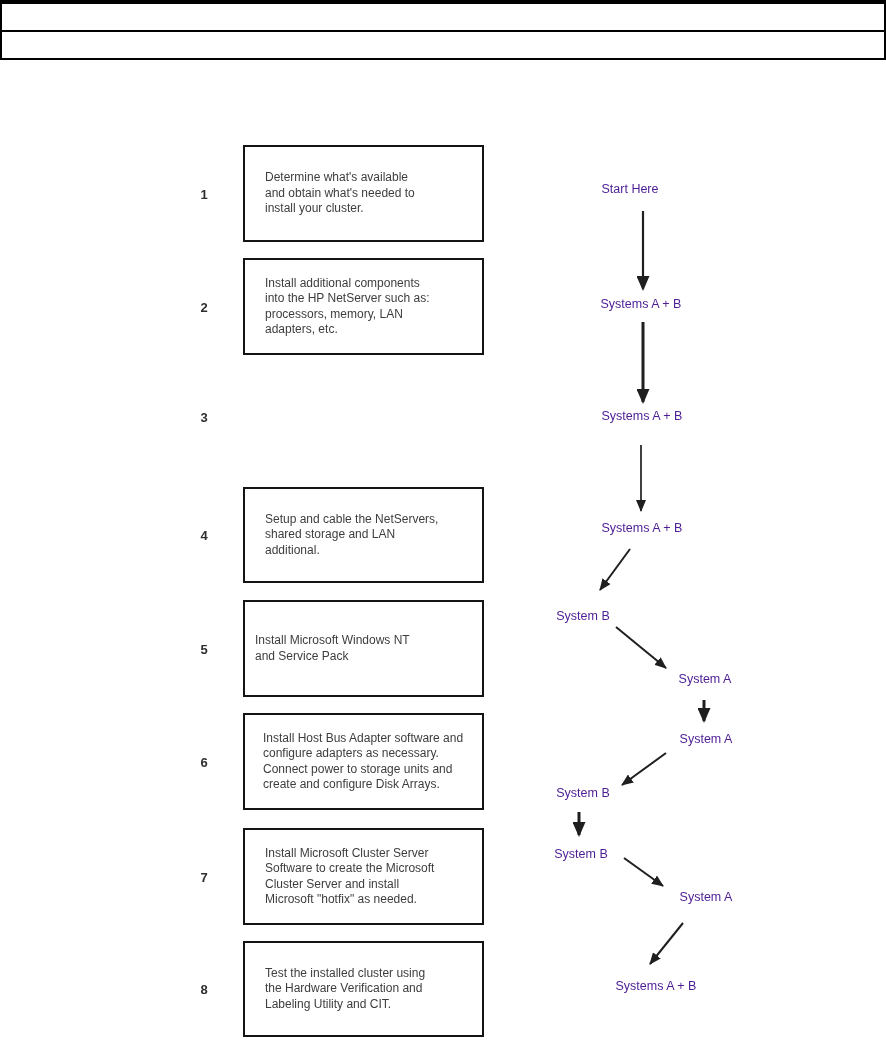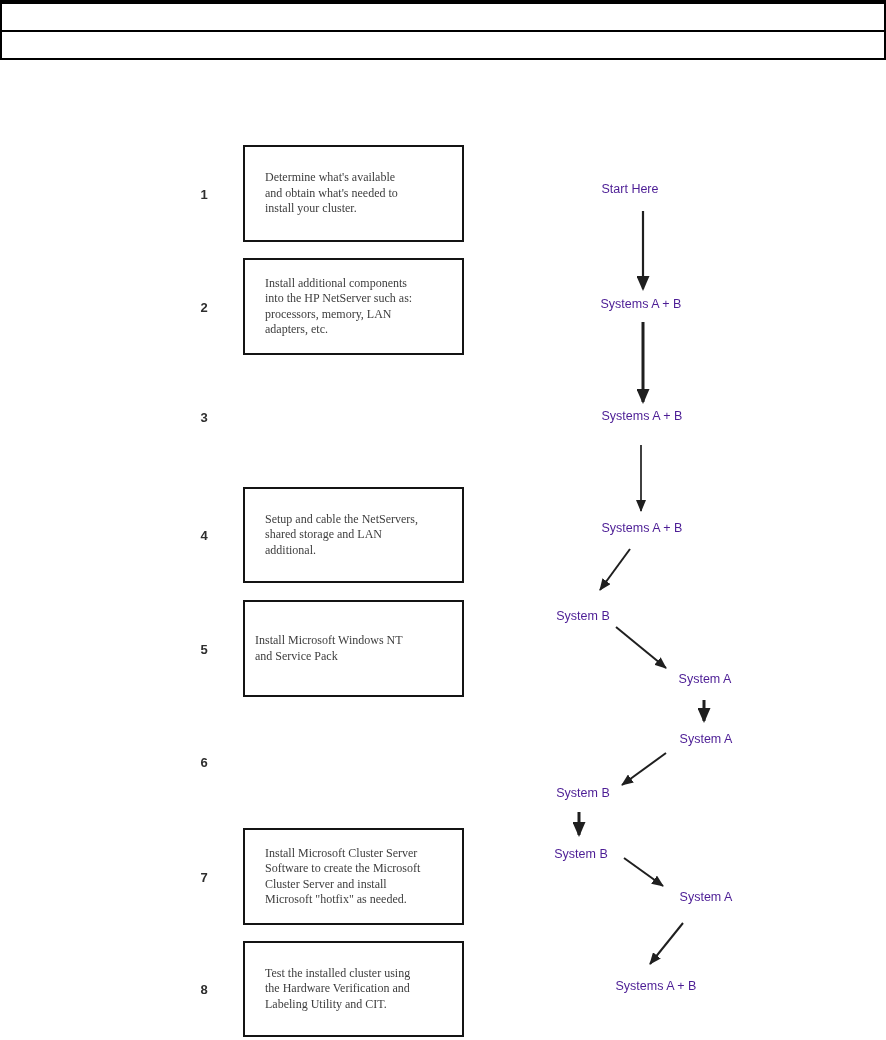--- a/index.html
+++ b/index.html
@@ -37,27 +37,26 @@
     top: 50%;
     transform: translateY(-50%);
     text-align: center;
     font-size: 13px;
     font-weight: 700;
     color: #2e2e2e;
   }
   .step-box {
     position: absolute;
     left: 243px; top: 0;
-    width: 221px; height: 100%;
+    width: 241px; height: 100%;
     box-sizing: border-box;
     border: 2px solid #141414;
     background: #ffffff;
     display: flex;
     align-items: center;
-    font-family: Liberation Serif, serif;
   }
   .step-text {
     padding: 0 10px 0 20px;
     font-size: 12px;
     line-height: 15.5px;
     white-space: pre-line;
     color: #3d3d3d;
   }
   .step:nth-of-type(6) .step-text { padding: 0 6px 0 10px; }
   .step:nth-of-type(7) .step-text { padding: 0 8px 0 18px; }
@@ -117,20 +116,26 @@
   </div>
   <div class="step" style="top:600px;height:97px">
     <div class="step-num">5</div>
     <div class="step-box">
       <div class="step-text">Install Microsoft Windows NT
 and Service Pack</div>
     </div>
   </div>
   <div class="step" style="top:713px;height:97px">
     <div class="step-num">6</div>
+    <div class="step-box">
+      <div class="step-text">Install Host Bus Adapter software and
+configure adapters as necessary.
+Connect power to storage units and
+create and configure Disk Arrays.</div>
+    </div>
   </div>
   <div class="step" style="top:828px;height:97px">
     <div class="step-num">7</div>
     <div class="step-box">
       <div class="step-text">Install Microsoft Cluster Server
 Software to create the Microsoft
 Cluster Server and install
 Microsoft "hotfix" as needed.</div>
     </div>
   </div>

